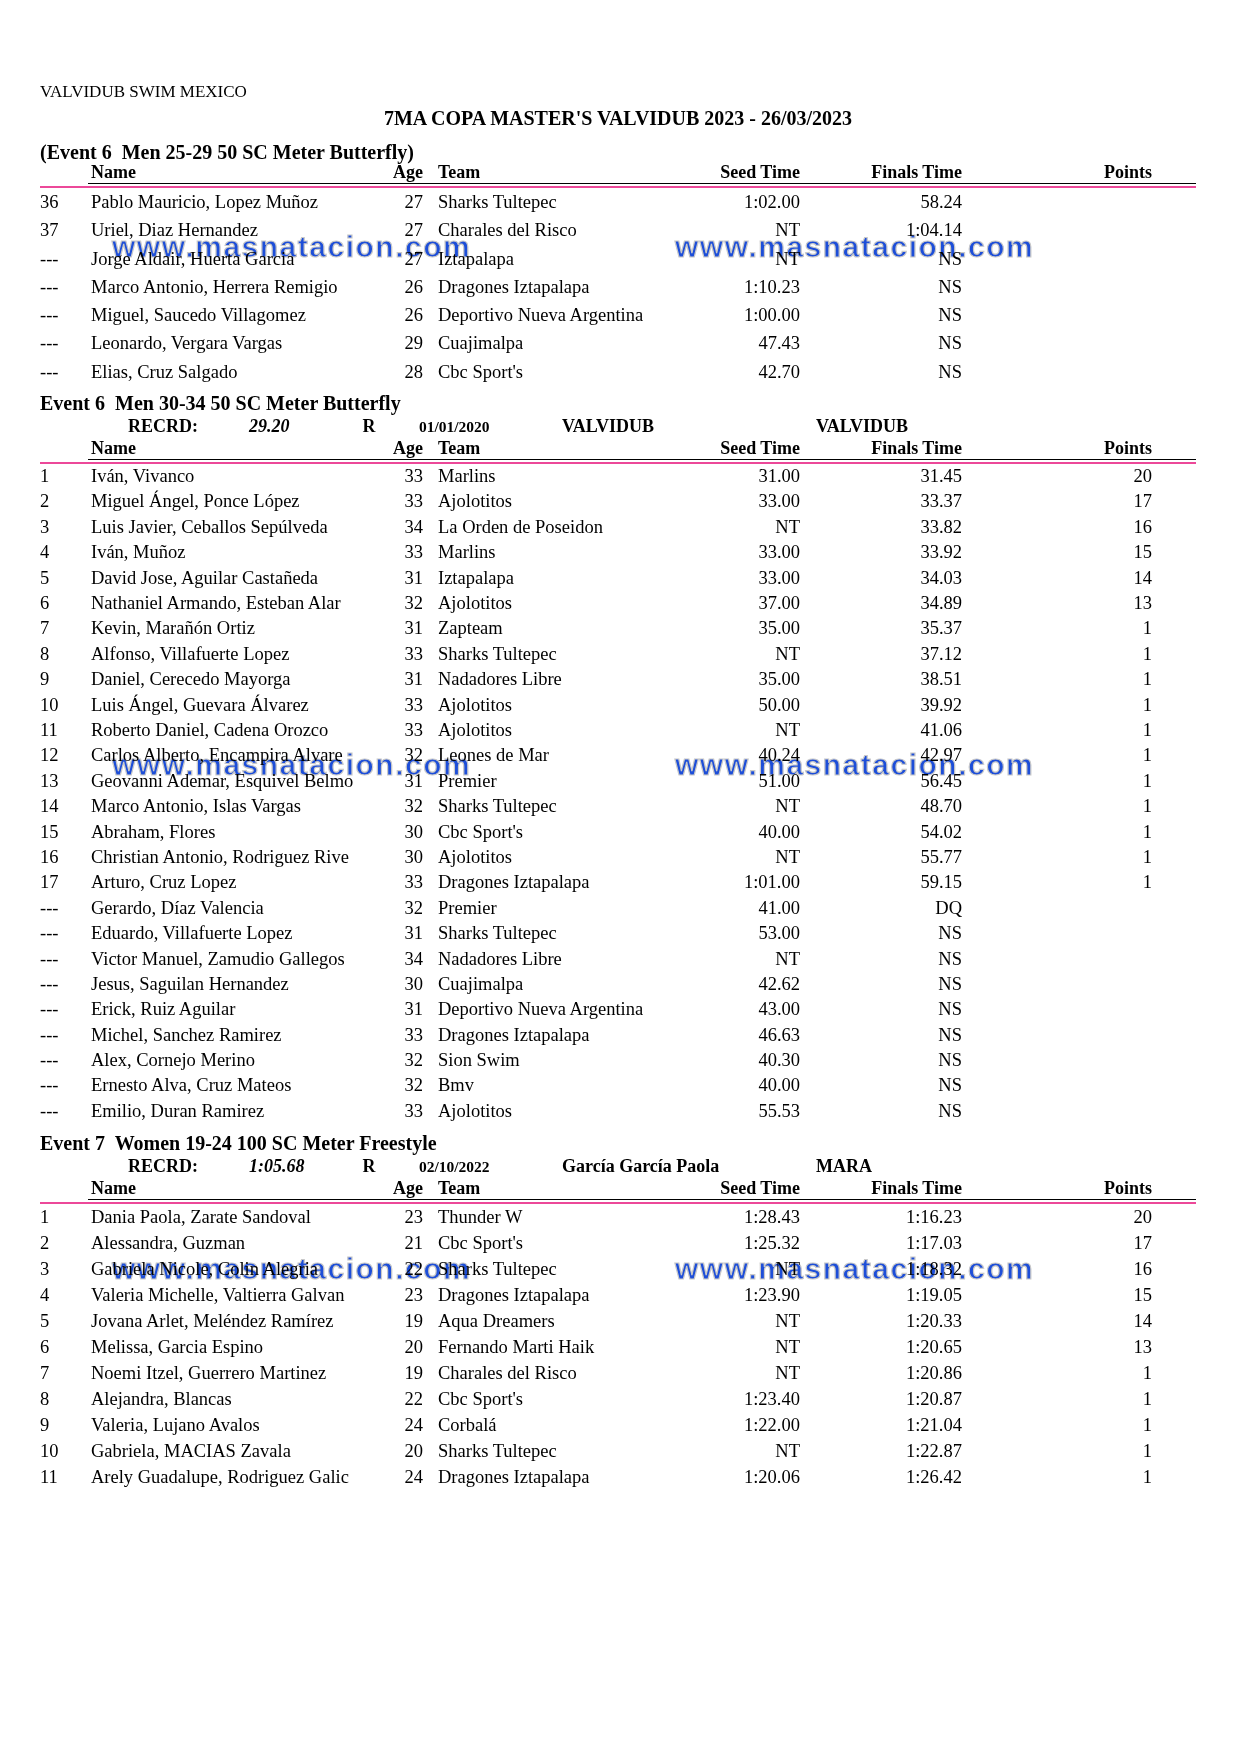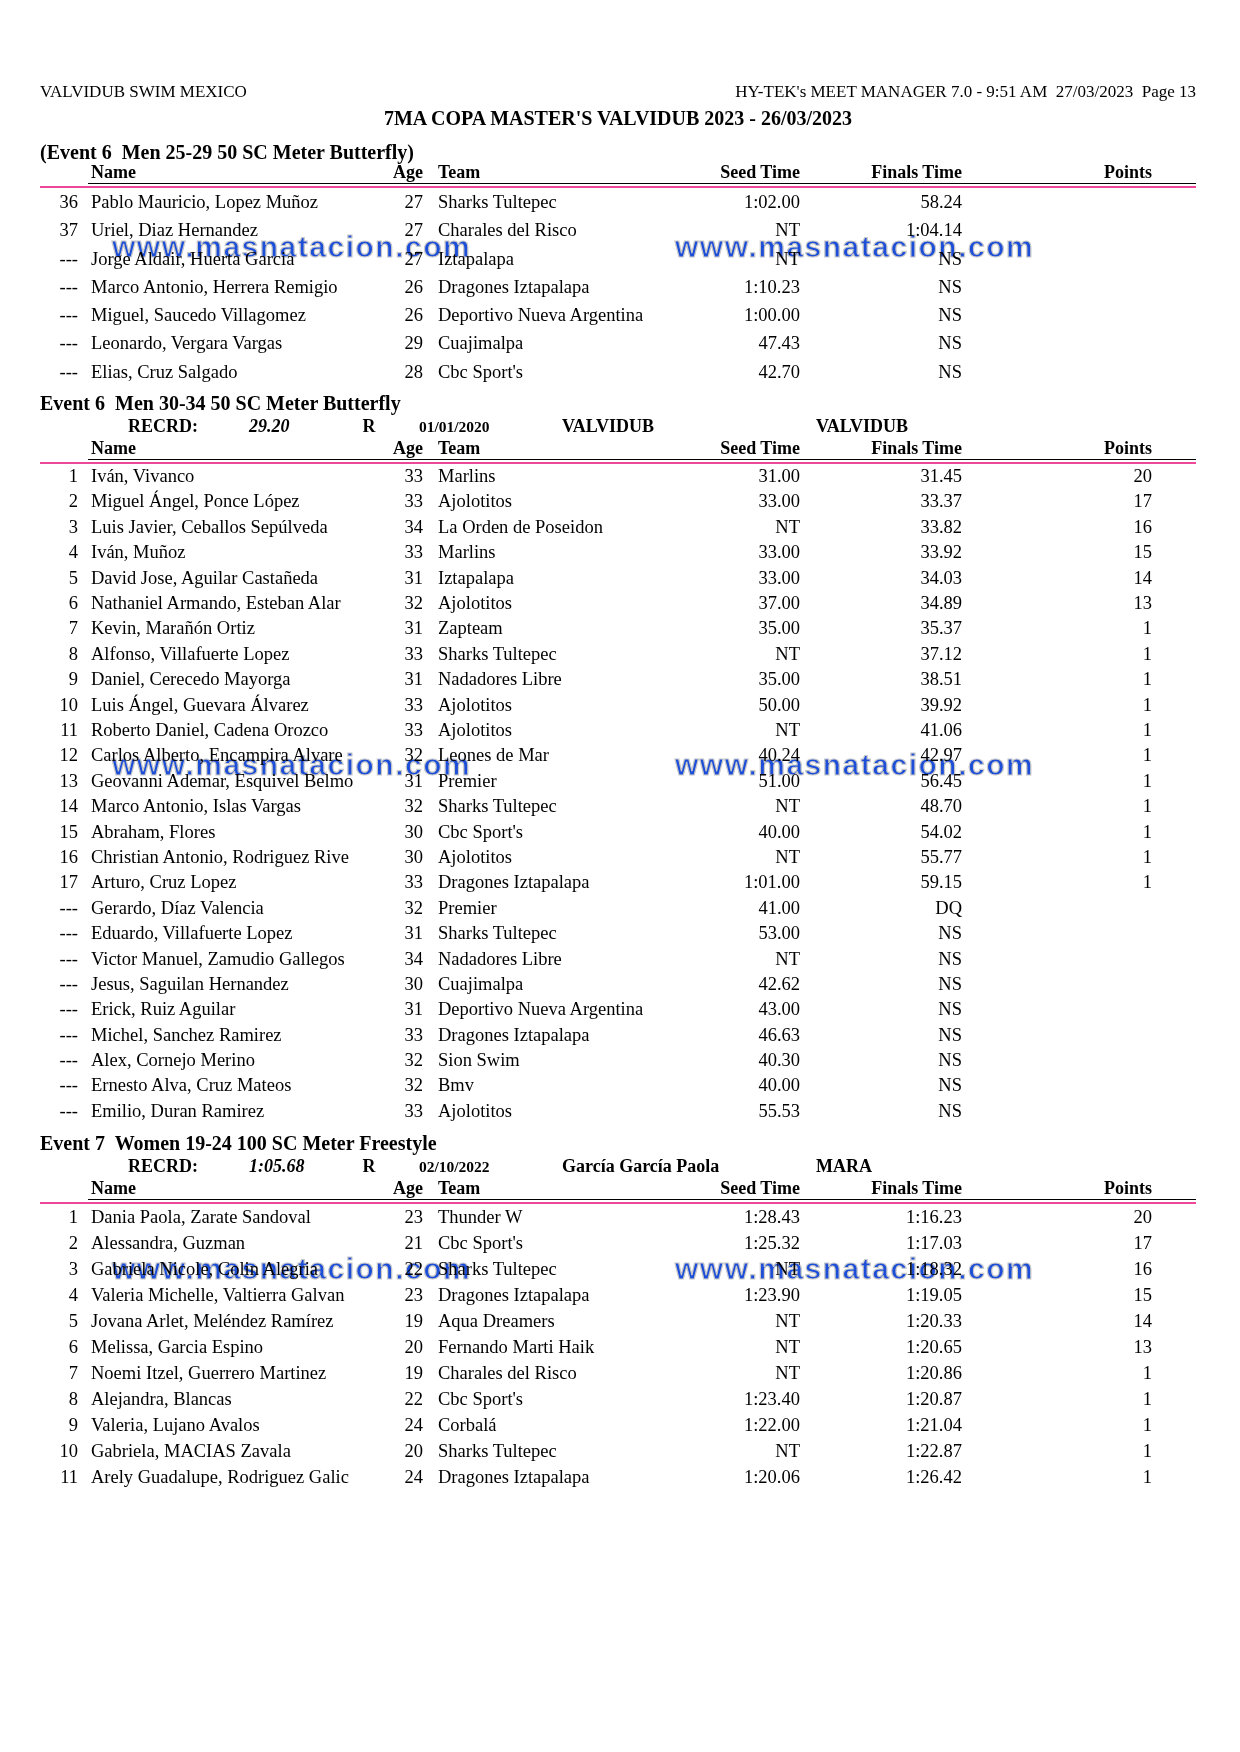--- a/index.html
+++ b/index.html
@@ -24,21 +24,21 @@
   .r-flag{text-align:center;}
   .r-date{font-size:15.5px;padding-top:1px;}
   .r-team{position:absolute;left:776px;top:0;}
   .hdr{position:relative;display:grid;grid-template-columns:38px 13px 296px 36px 15px 262px 100px 162px 190px;
        font-weight:bold;font-size:18px;line-height:19px;padding-bottom:4px;border-bottom:2px solid #ec4899;}
   .hdr::after{content:"";position:absolute;left:48px;right:0;bottom:2px;border-top:1.6px solid #000;}
   .row{display:grid;grid-template-columns:38px 13px 296px 36px 15px 262px 100px 162px 190px;
        font-size:18.5px;height:25.4px;line-height:25.4px;}
   .sec.loose .row{height:28.3px;line-height:28.3px;}
   .sec.mid .row{height:26px;line-height:26px;}
-  .c-rank{text-align:right;}
+  .c-rank{text-align:left;}
   .c-name,.c-team{text-align:left;white-space:nowrap;overflow:hidden;}
   .c-age,.c-seed,.c-finals,.c-points{text-align:right;white-space:nowrap;}
   .h-left{text-align:left;}
   .h-right{text-align:right;}
 </style>
 </head>
 <body>
 
 <div class="page">
   <div id="wm-layer">
@@ -46,21 +46,20 @@
       <div class="watermark" style="left: 675px; top: 230px;">www.masnatacion.com</div>
       <div class="watermark" style="left: 112px; top: 748px;">www.masnatacion.com</div>
       <div class="watermark" style="left: 675px; top: 748px;">www.masnatacion.com</div>
       <div class="watermark" style="left: 112px; top: 1252px;">www.masnatacion.com</div>
       <div class="watermark" style="left: 675px; top: 1252px;">www.masnatacion.com</div>
     </div>
 
   <div class="content">
     <div class="topline">
       <span>VALVIDUB SWIM MEXICO</span>
-      <span>HY-TEK's MEET MANAGER 7.0 - 9:51 AM  27/03/2023  Page 13</span>
     </div>
     <div class="title">7MA COPA MASTER'S VALVIDUB 2023 - 26/03/2023</div>
 
     <section class="sec first loose">
       <div class="sec-title">(Event 6  Men 25-29 50 SC Meter Butterfly)</div>
 
       <div class="hdr">
         <span></span>
           <span></span>
         <span class="h-left">Name</span>

